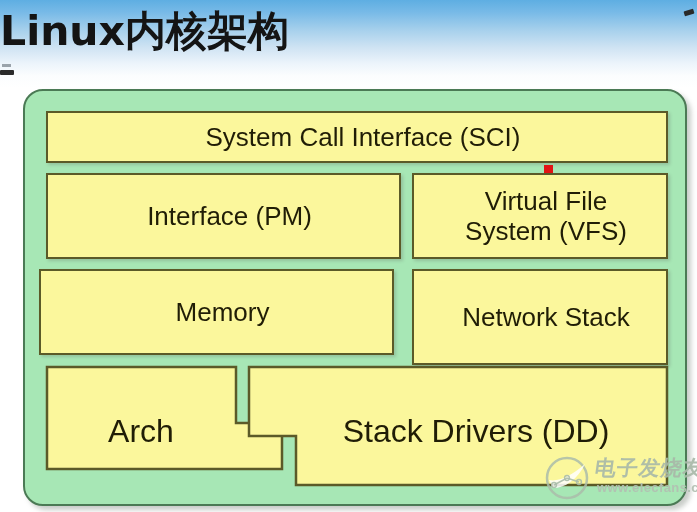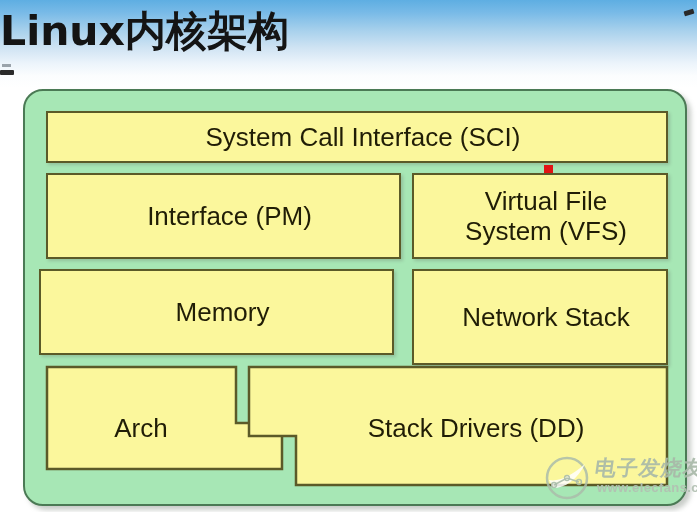--- a/index.html
+++ b/index.html
@@ -134,21 +134,21 @@
     position: absolute;
     left: 0; top: 0;
     width: 622px;
     height: 120px;
     overflow: visible;
   }
   .puzzle-label {
     position: absolute;
     color: #201d06;
     font-family: "Liberation Sans", "DejaVu Sans", sans-serif;
-    font-size: 26px;
+    font-size: 32px;
     white-space: nowrap;
   }
   #label-arch {
     left: 0px; top: 47px;
     width: 190px;
     text-align: center;
   }
   #label-dd {
     left: 238px; top: 47px;
     width: 384px;

